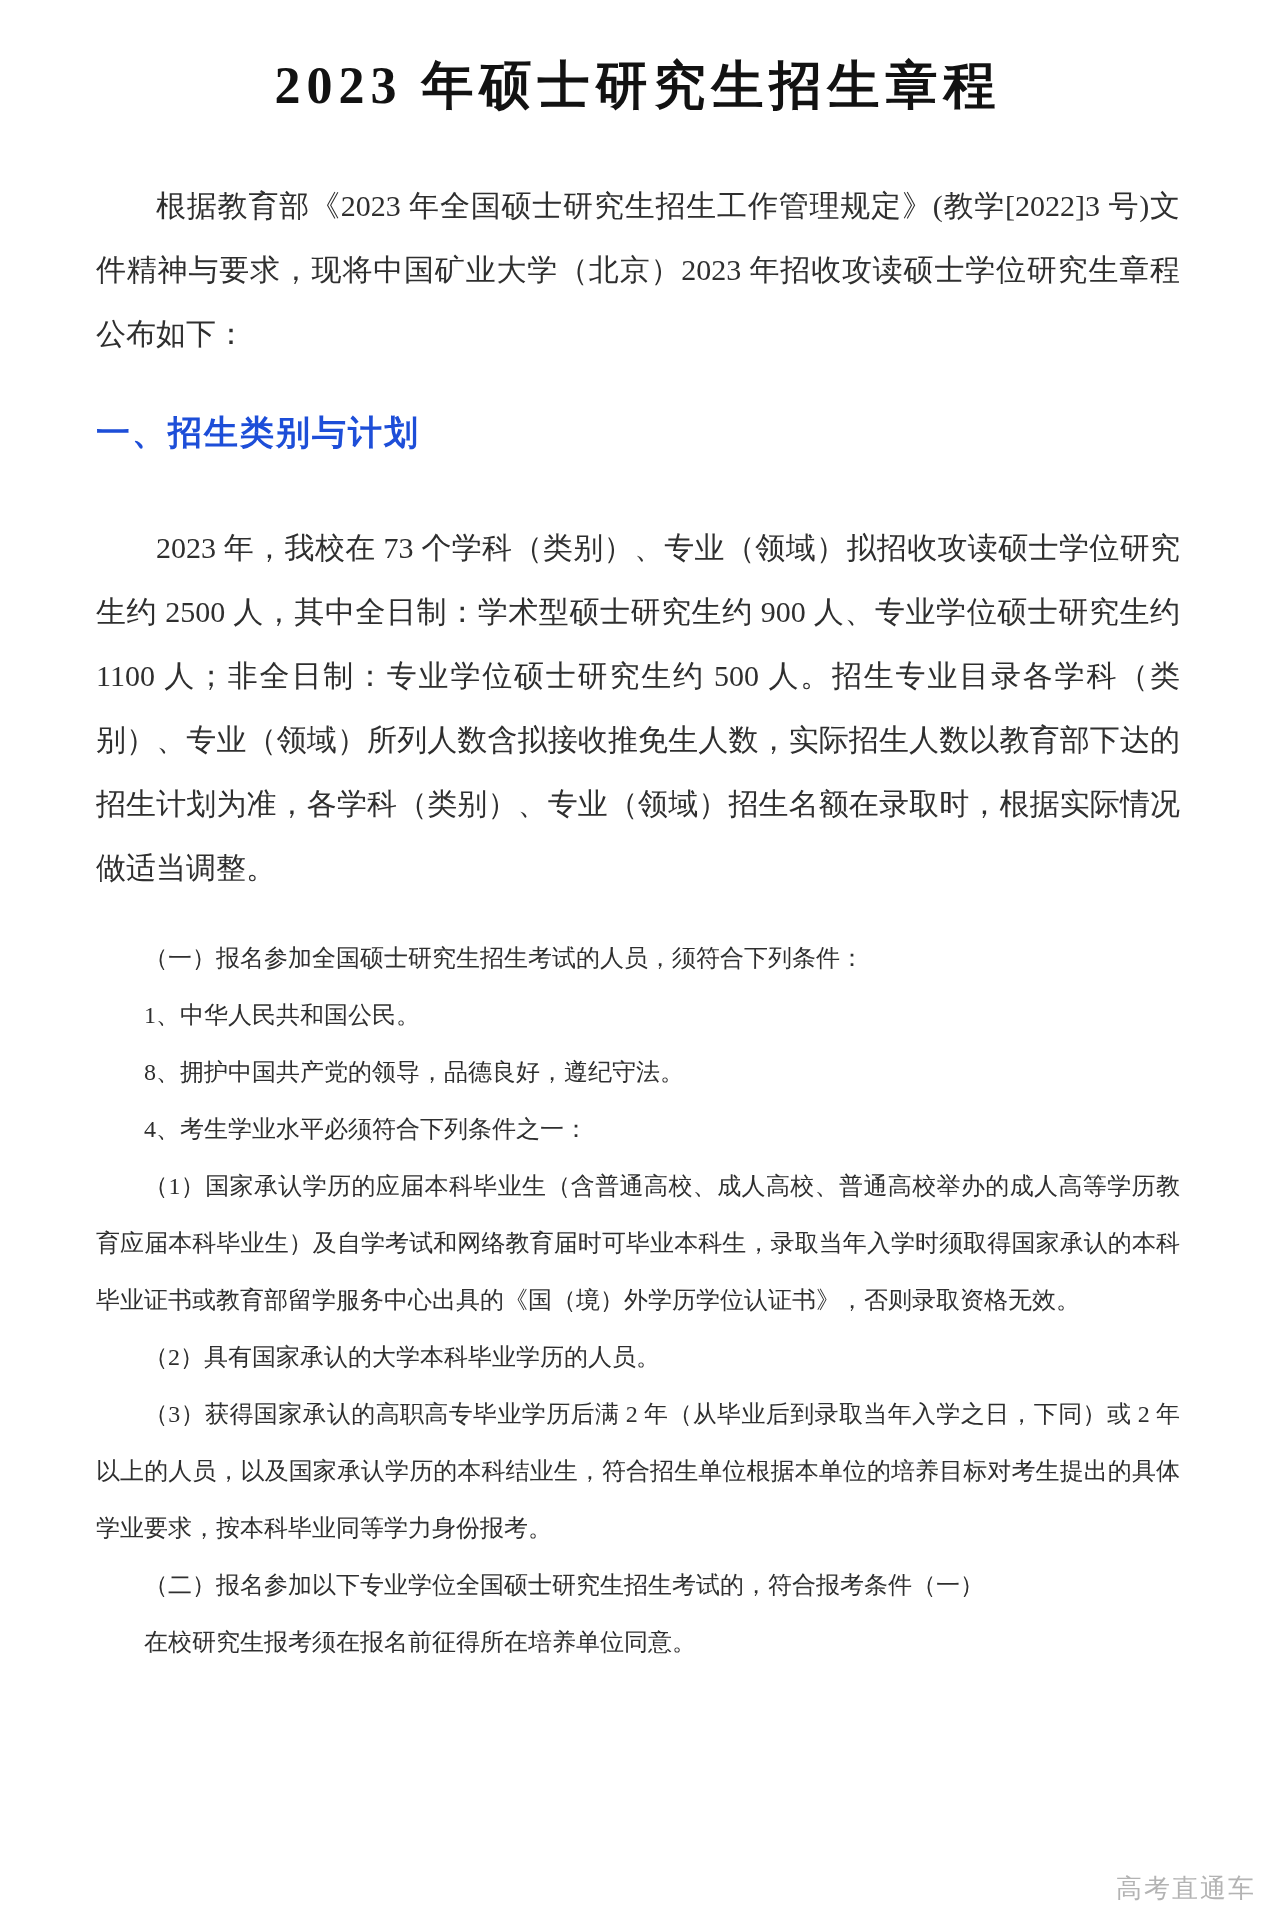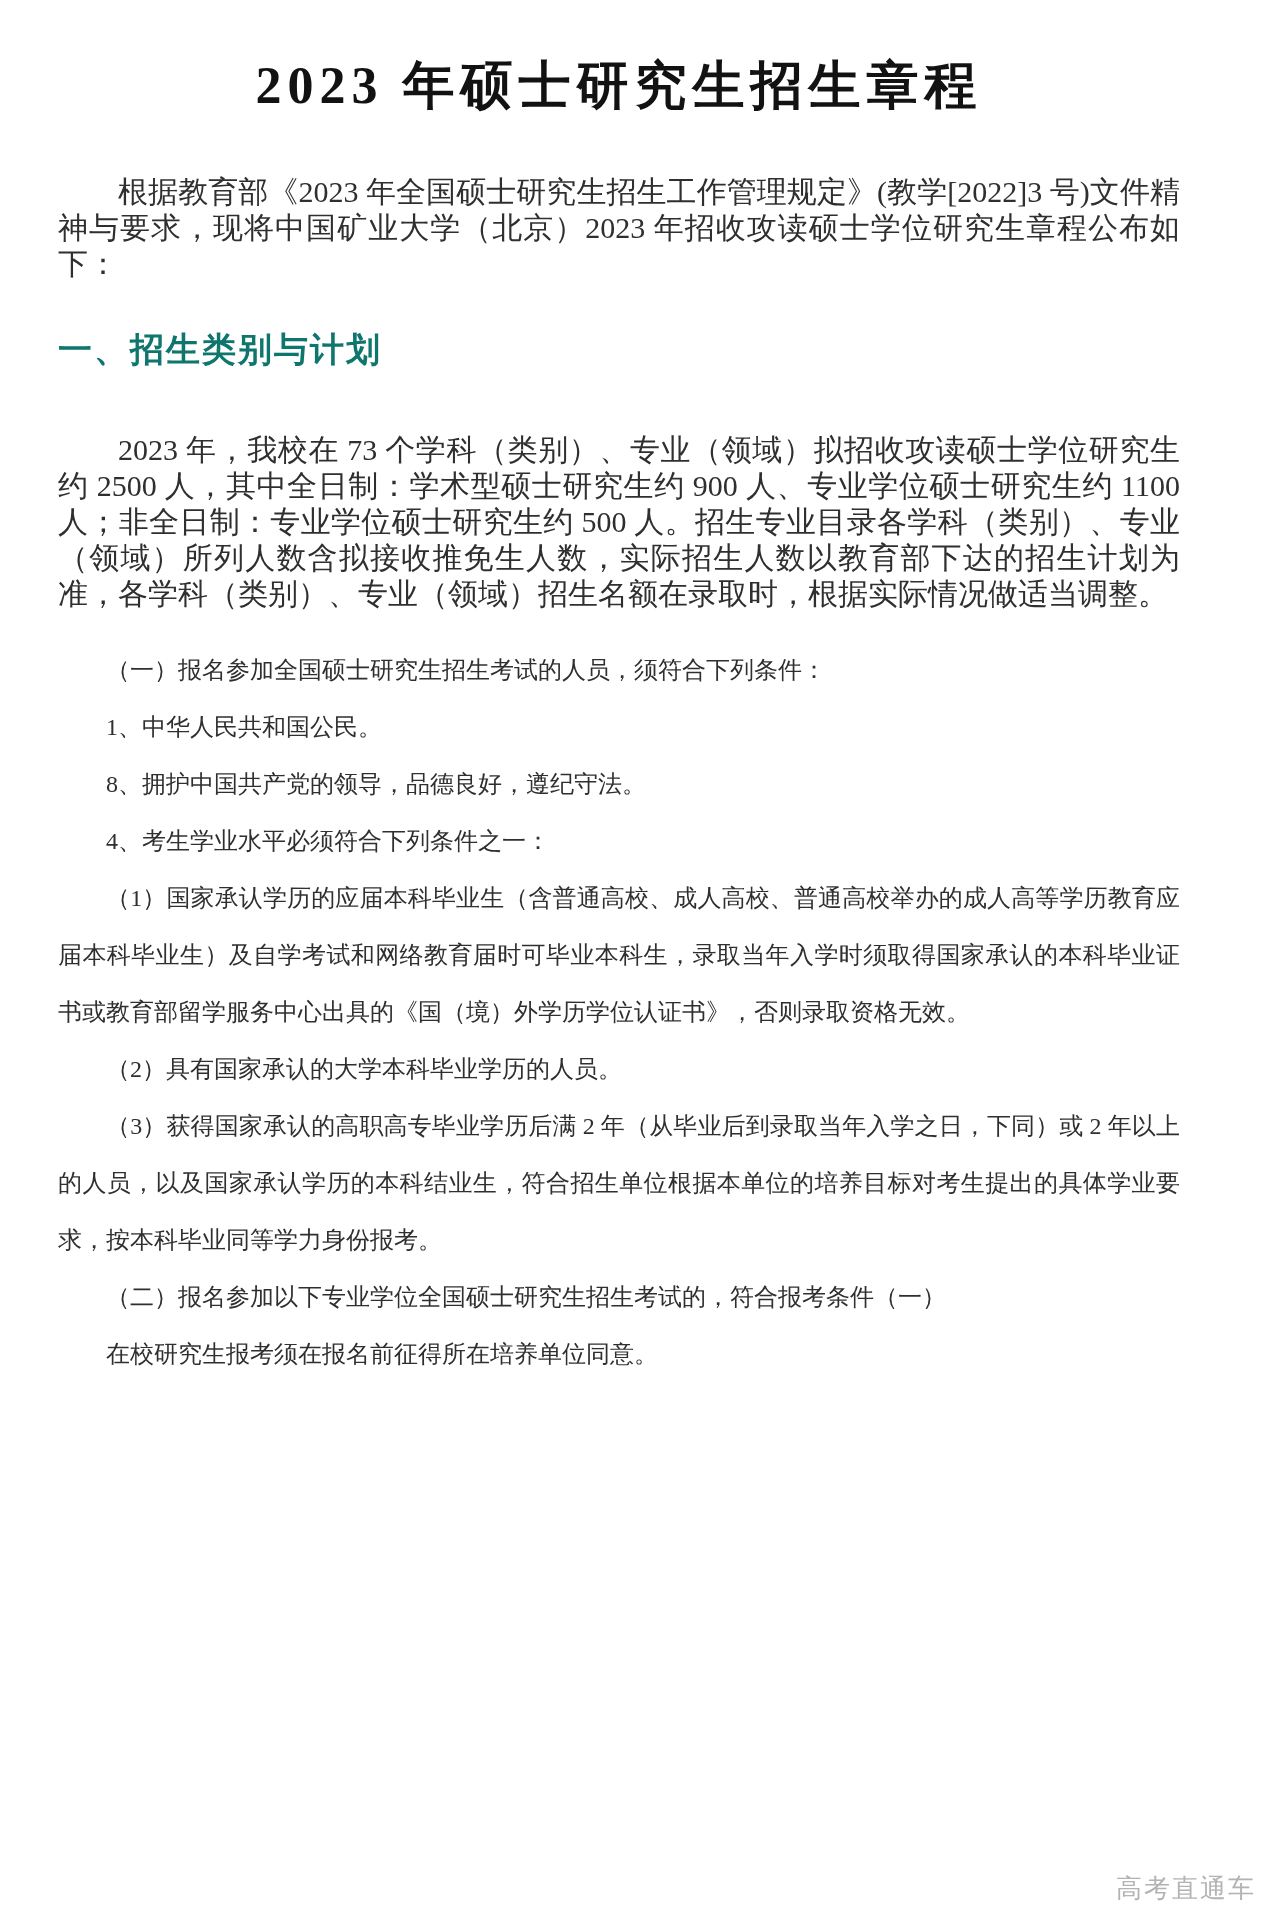--- a/index.html
+++ b/index.html
@@ -9,52 +9,52 @@
   }
   body {
     width: 1280px;
     height: 1932px;
     position: relative;
     overflow: hidden;
     font-family: "Liberation Serif", serif;
     color: #2f2f2f;
   }
   .page {
-    padding: 0 100px 0 58px;
+    padding: 0 100px 0 96px;
   }
   .doc-title {
     margin: 52px 0 0 0;
     font-size: 52px;
     line-height: 1.3;
     font-weight: 700;
     text-align: center;
     letter-spacing: 6px;
     color: #121212;
     font-family: "Liberation Serif", serif;
   }
   .body-text {
     margin: 0;
     font-size: 30px;
-    line-height: 36px;
+    line-height: 64px;
     text-indent: 2em;
     text-align: justify;
     color: #2f2f2f;
     font-family: "Liberation Serif", serif;
   }
   .intro {
     margin-top: 54px;
   }
   .section-heading {
     margin: 44px 0 0 0;
     font-size: 34px;
     line-height: 46px;
     font-weight: 700;
-    color: #0f766e;
+    color: #1d4ed8;
     letter-spacing: 2px;
-    font-family: Liberation Sans, sans-serif;
+    font-family: Liberation Serif, serif;
   }
   .sec1-para {
     margin-top: 60px;
   }
   .list-para {
     margin: 0;
     font-size: 24px;
     line-height: 57px;
     text-indent: 2em;
     text-align: justify;

